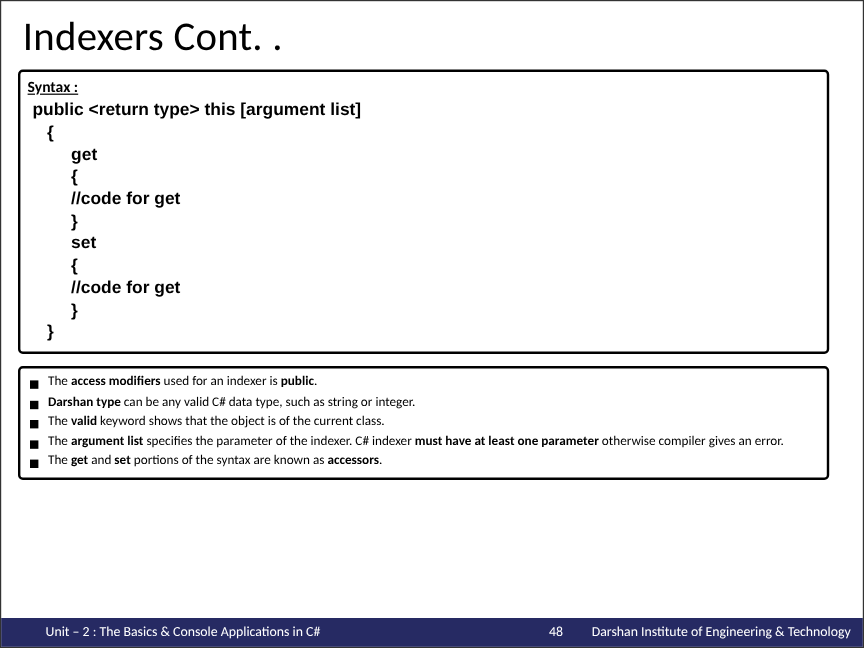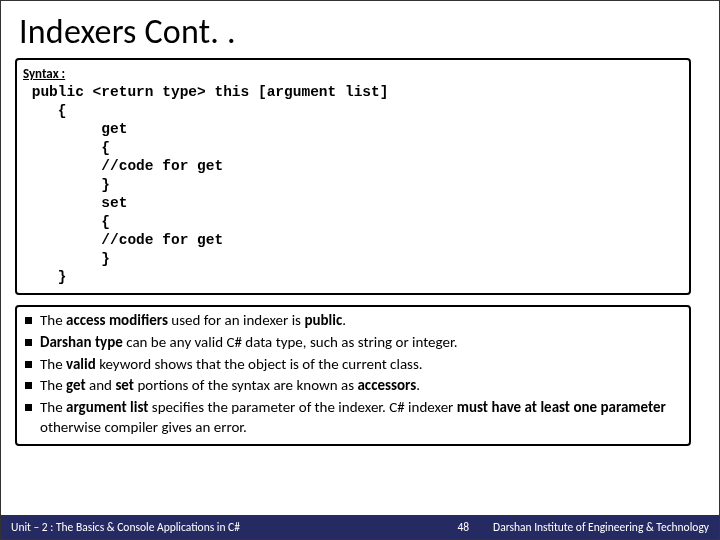--- a/index.html
+++ b/index.html
@@ -2,28 +2,28 @@
 <html><head>
 <meta charset="utf-8">
 <style>
   * { box-sizing: border-box; margin: 0; padding: 0; }
   html, body { width: 720px; height: 540px; overflow: hidden; font-family: Calibri, Arial, sans-serif; background: #fff; color: #000; }
   .slide { width: 720px; height: 540px; position: relative; border: 1px solid #333; display: flex; flex-direction: column; }
   .title { font-size: 34px; font-weight: 400; padding: 10px 18px 6px 18px; letter-spacing: 0.2px; }
   .content { flex: 1 1 auto; padding: 0 28px 0 14px; border-radius: 11px; }
   .box { border: 2px solid #000; border-radius: 4px; padding: 6px 6px 6px 6px; margin-bottom: 10px; }
   .syntax-label { font-size: 13px; font-weight: 700; text-decoration: underline; margin-bottom: 2px; }
-  .code { font-family: Liberation Mono, monospace; font-size: 14.5px; line-height: 1.28; white-space: pre; font-weight: 700; }
-  .bullets { font-size: 15px; line-height: 1.32; padding: 4px 6px 4px 6px; }
+  .code { font-family: Liberation Sans, sans-serif; font-size: 14.5px; line-height: 1.28; white-space: pre; font-weight: 700; }
+  .bullets { font-size: 11px; line-height: 1.32; padding: 4px 6px 4px 6px; }
   .bullets .row { display: flex; align-items: flex-start; margin-bottom: 2px; }
   .bullets .sq { flex: 0 0 auto; width: 7px; height: 7px; background: #000; margin: 6px 8px 0 2px; }
   .bullets .txt { flex: 1 1 auto; }
   .bullets b { font-weight: 700; }
   .footer { position: absolute; left: 0; right: 0; bottom: 0; height: 24px; background: #262a63; color: #fff; display: flex; align-items: center; font-size: 11.5px; padding: 0 10px; }
-  .footer .left { flex: 1 1 auto; }
+  .footer .left { flex: 1 1 auto; margin-left: 27px; }
   .footer .pg { flex: 0 0 auto; margin: 0 24px; }
   .footer .right { flex: 0 0 auto; }
 </style>
 </head>
 <body>
 
 <div class="slide">
 
   <div class="title">Indexers Cont. .</div>
 
@@ -52,25 +52,25 @@
       <div class="row">
         <div class="sq"></div>
         <div class="txt"><b>Darshan type</b> can be any valid C# data type, such as string or integer.</div>
       </div>
       <div class="row">
         <div class="sq"></div>
         <div class="txt">The <b>valid</b> keyword shows that the object is of the current class.</div>
       </div>
       <div class="row">
         <div class="sq"></div>
-        <div class="txt">The <b>get</b> and <b>set</b> portions of the syntax are known as <b>accessors</b>.</div>
+        <div class="txt">The <b>argument list</b> specifies the parameter of the indexer. C# indexer <b>must have at least one parameter</b> otherwise compiler gives an error.</div>
       </div>
       <div class="row">
         <div class="sq"></div>
-        <div class="txt">The <b>argument list</b> specifies the parameter of the indexer. C# indexer <b>must have at least one parameter</b> otherwise compiler gives an error.</div>
+        <div class="txt">The <b>get</b> and <b>set</b> portions of the syntax are known as <b>accessors</b>.</div>
       </div>
     </div>
 
   </div>
 
   <div class="footer">
     <div class="left">Unit – 2 : The Basics &amp; Console Applications in C#</div>
     <div class="pg">48</div>
     <div class="right">Darshan Institute of Engineering &amp; Technology</div>
   </div>

